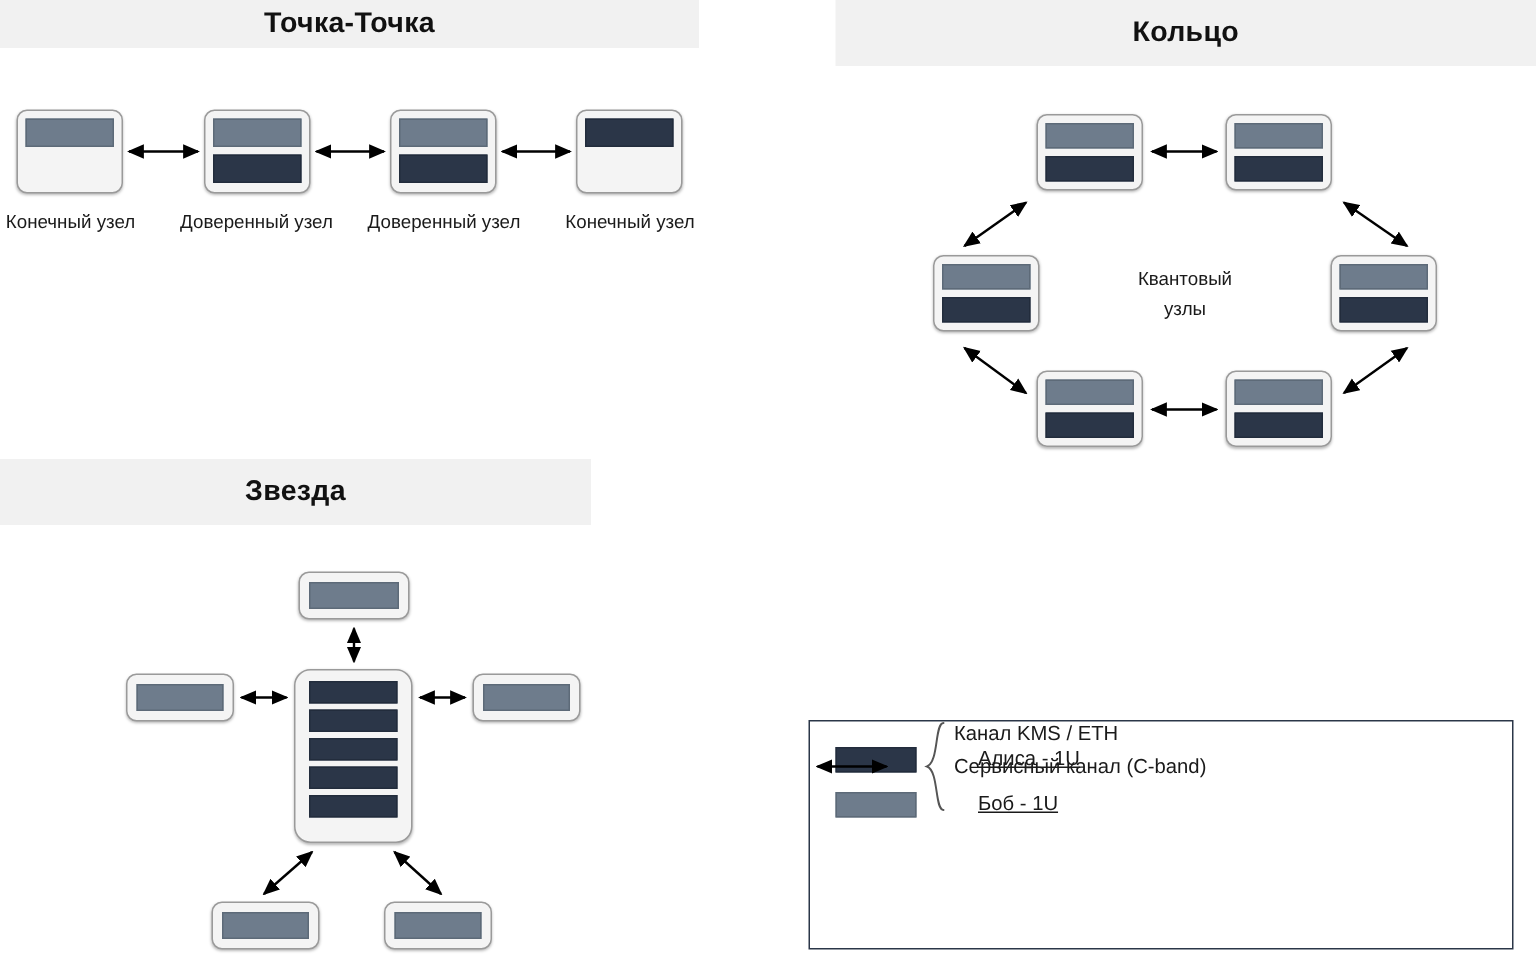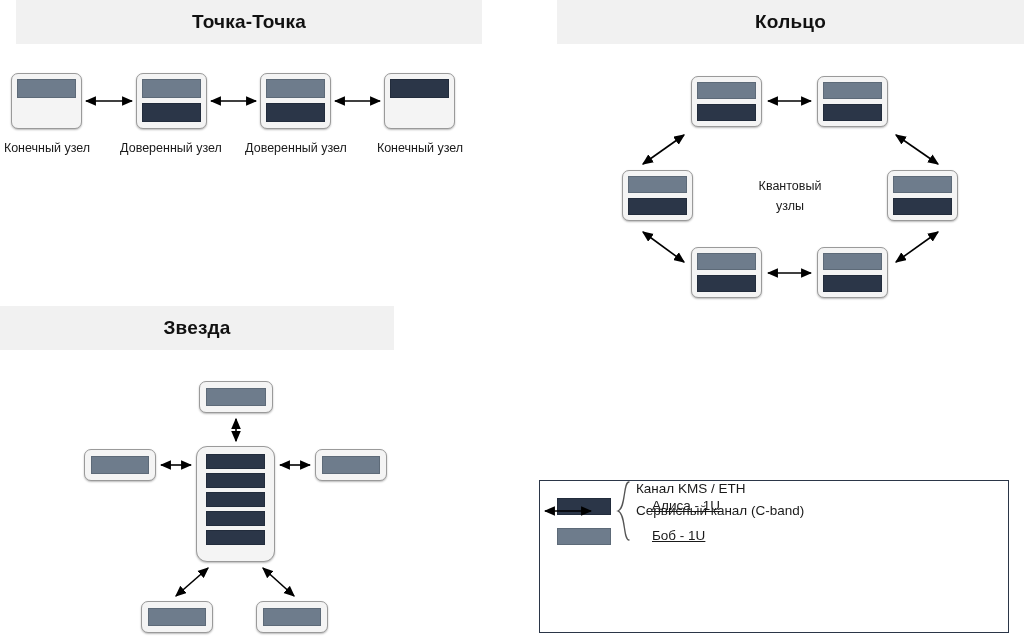--- a/index.html
+++ b/index.html
@@ -16,21 +16,21 @@
   
   .sec-header{
     position:absolute;
     background:#f1f1f1;
     display:flex;align-items:center;justify-content:center;
     font-weight:bold;
     font-size:19px;
     letter-spacing:.2px;
     color:#111111;
   }
-  #hdr-p2p{left:16px;top:0;width:466px;height:44px;}
+  #hdr-p2p{left:0;top:0;width:466px;height:32px;}
   #hdr-ring{left:557px;top:0;width:467px;height:44px;}
   #hdr-star{left:0;top:306px;width:394px;height:44px;}
 
   
   .node{
     position:absolute;
     background:#f4f4f4;
     border:1px solid #9a9a9a;
     border-radius:7px;
     box-shadow:0 1px 2px rgba(0,0,0,.28);

